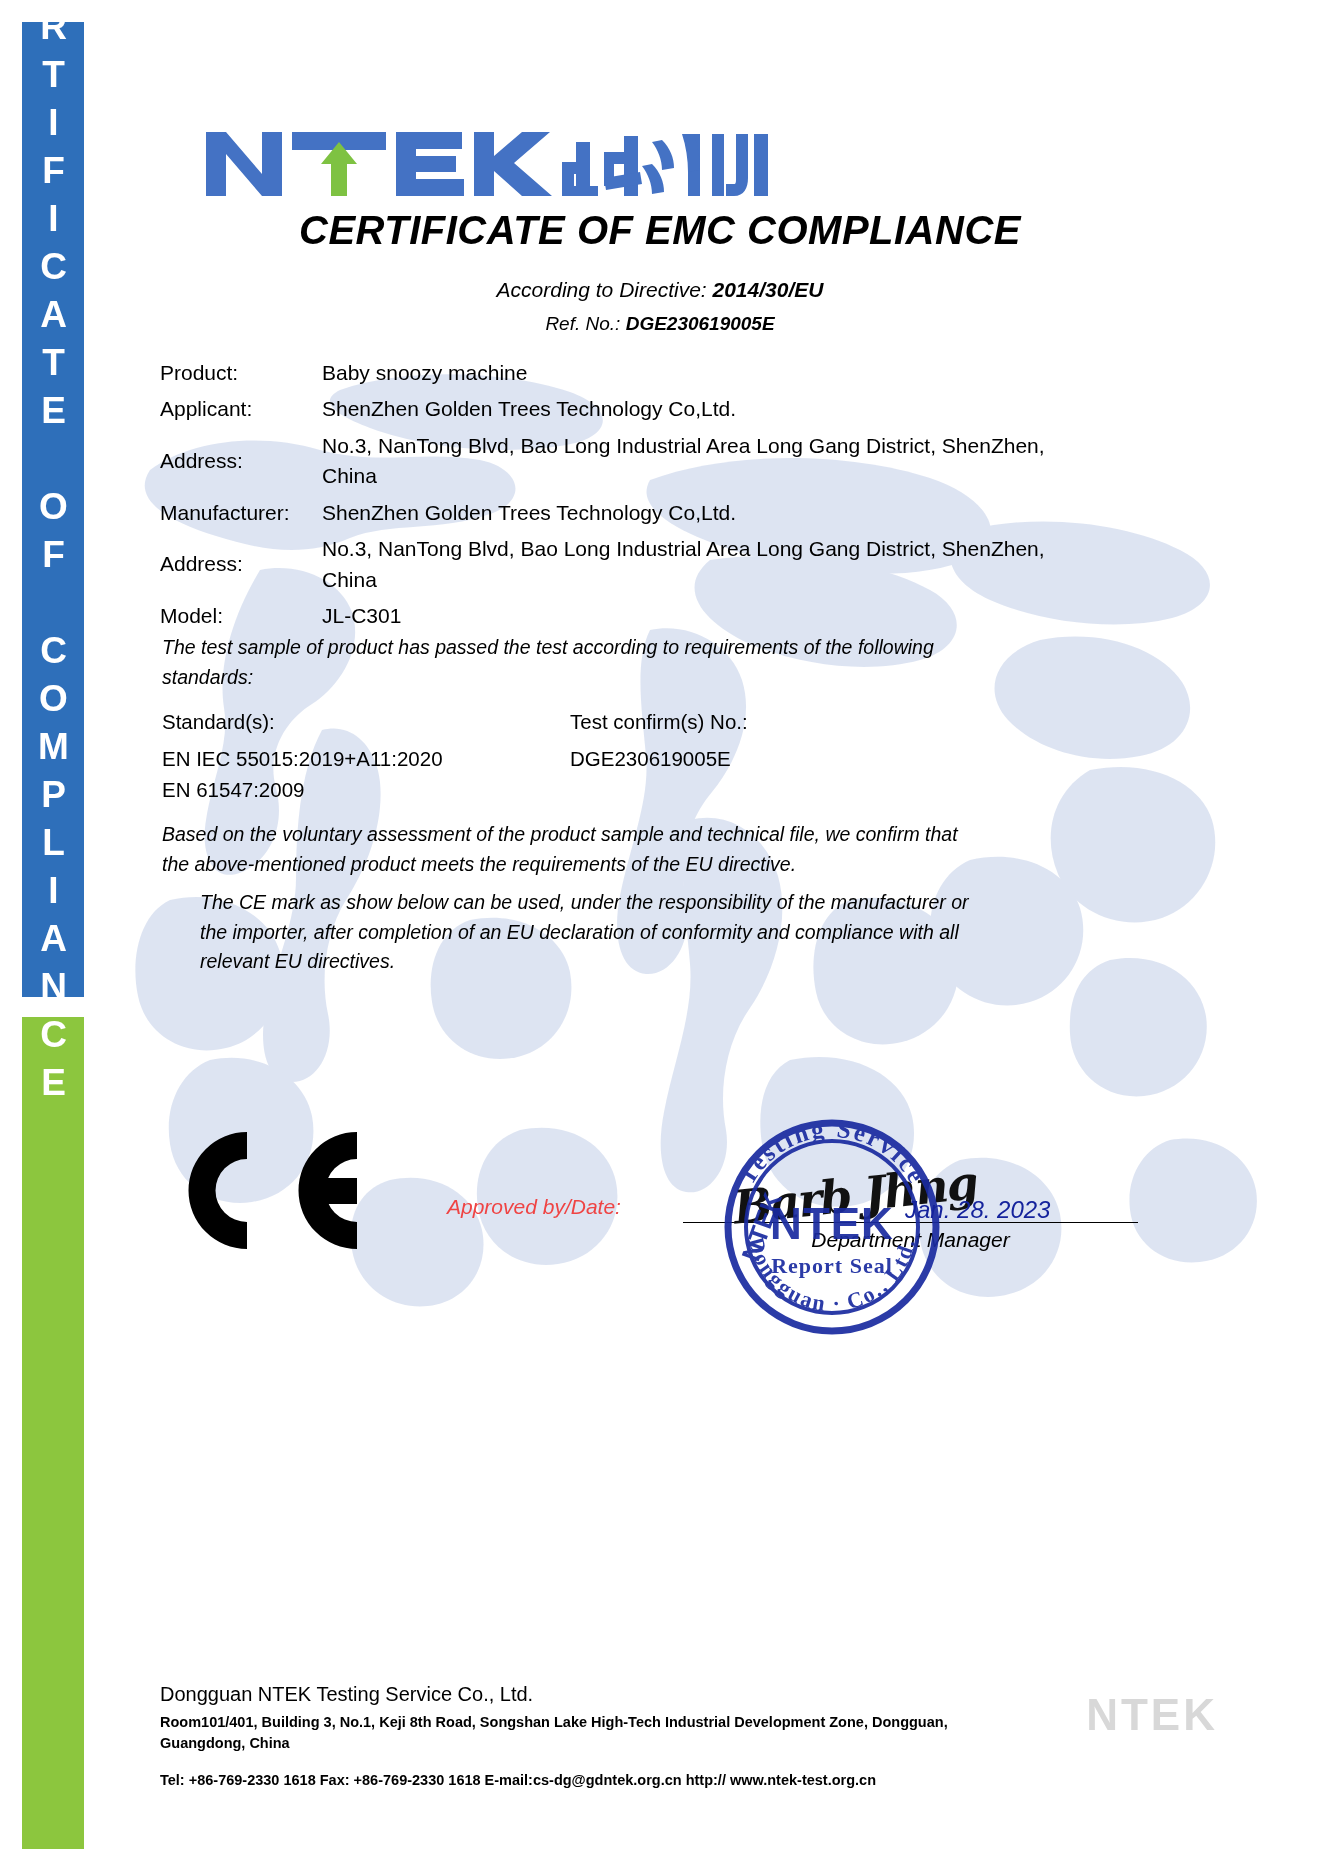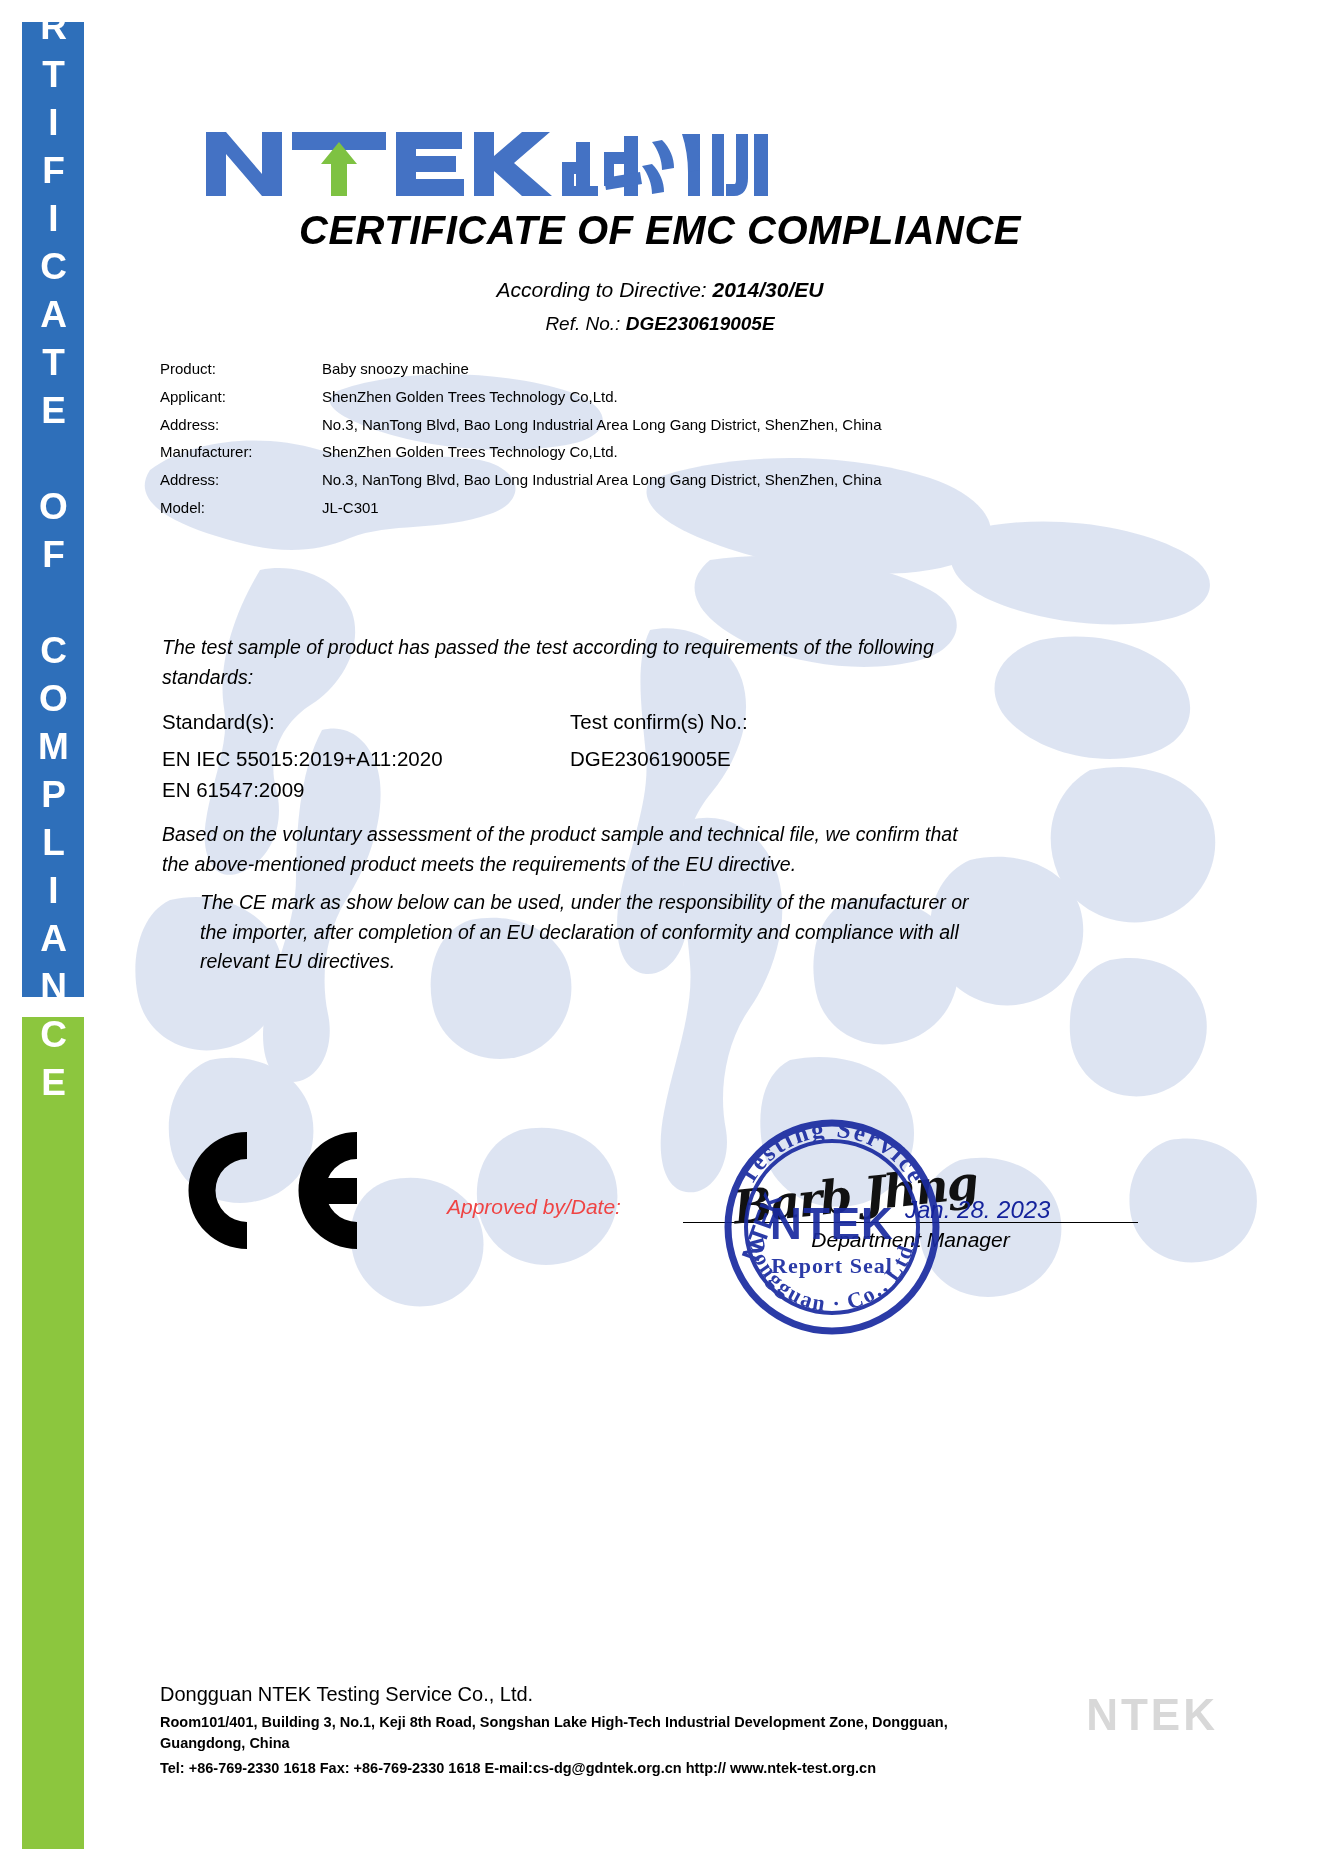--- a/index.html
+++ b/index.html
@@ -113,21 +113,21 @@
   }
   #refno-line b { font-weight: bold; }
 
   
   #details {
     position: absolute;
     left: 160px;
     top: 355px;
     width: 940px;
     border-collapse: collapse;
-    font-size: 15px;
+    font-size: 21px;
     color: #000;
   }
   #details td {
     vertical-align: middle;
     padding: 3px 0;
     line-height: 1.45;
   }
   #details td.label {
     width: 162px;
     white-space: nowrap;
@@ -249,21 +249,21 @@
   #footer-company {
     font-size: 20px;
     font-weight: normal;
     margin-bottom: 6px;
   }
   #footer-addr, #footer-contact {
     font-size: 14.5px;
     font-weight: bold;
     line-height: 1.45;
   }
-  #footer-contact { margin-top: 4px; }
+  #footer-contact { margin-top: 16px; }
 
   
   #footer-watermark {
     position: absolute;
     right: 105px;
     top: 1690px;
     font-size: 44px;
     font-weight: bold;
     color: #d8d8d8;
     letter-spacing: 3px;

